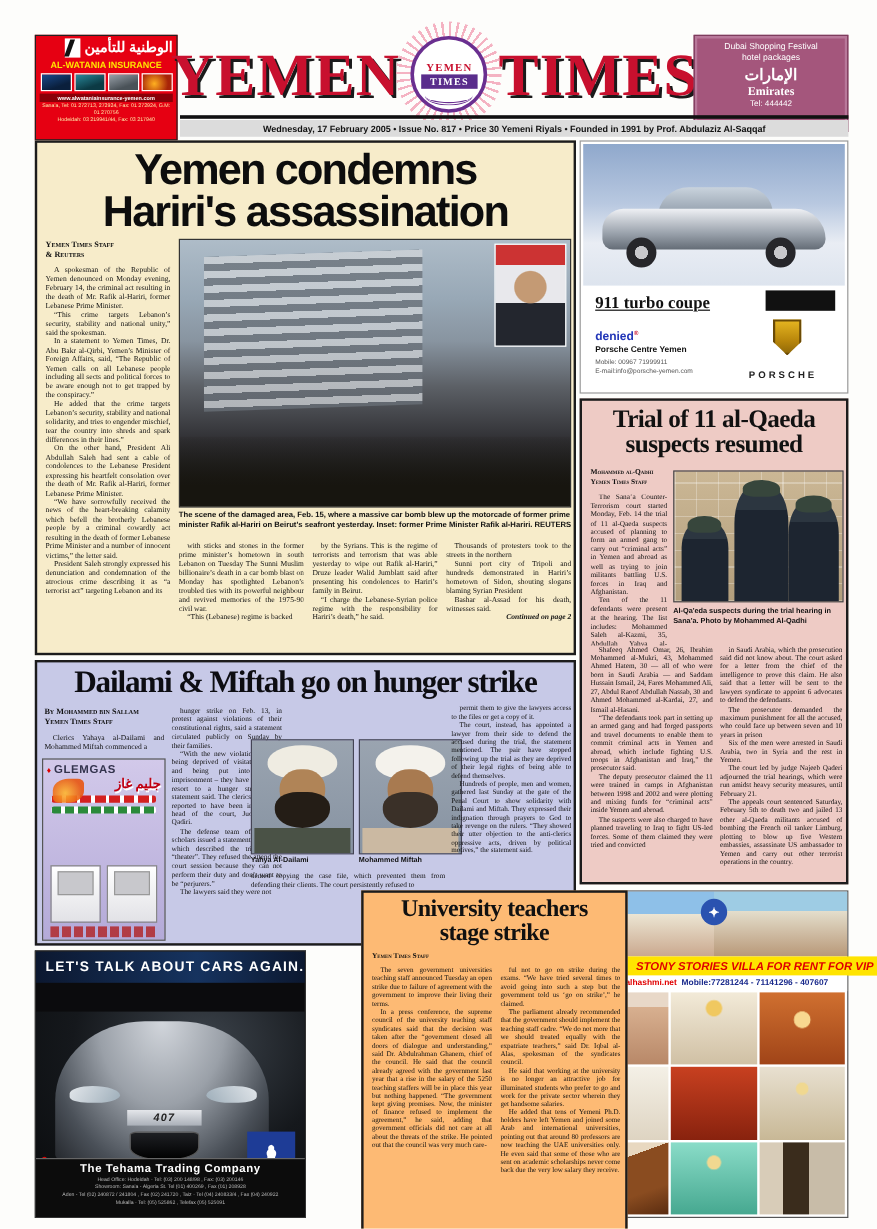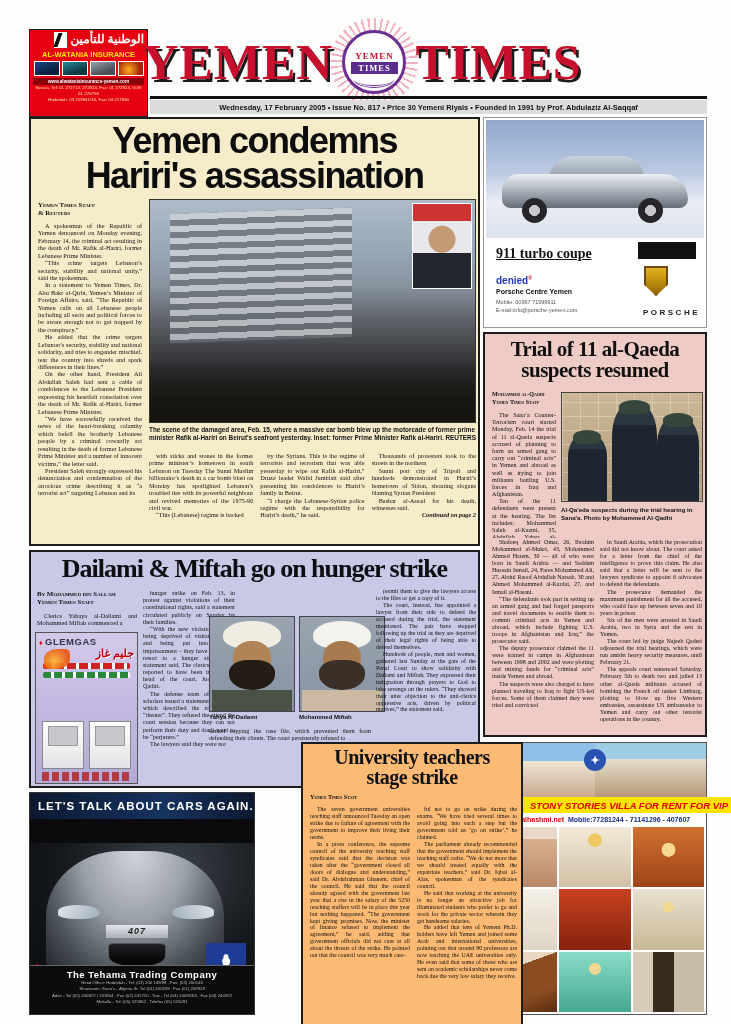--- a/index.html
+++ b/index.html
@@ -97,21 +97,21 @@
   .p-blackbox { position:absolute; right:10px; top:124px; width:58px; height:17px; background:#111; }
   .p-model { position:absolute; left:12px; top:128px; font:bold 14px "Liberation Serif", serif;text-decoration:underline; }
   .p-natco { position:absolute; left:12px; top:157px; font:bold 10px "Liberation Sans", sans-serif;
              color:#2236b8; }
   .p-natco sup { color:#c8102e; font-size:5px; }
   .p-dealer { position:absolute; left:12px; top:170px; font:bold 7px "Liberation Sans", sans-serif; }
   .p-small { position:absolute; left:12px; font:5.5px "Liberation Sans", sans-serif; color:#555; }
   .p-crest { position:absolute; left:160px; top:148px; width:24px; height:30px;
              background:linear-gradient(180deg,#e8b822,#b8860b 60%,#8a6408);
              clip-path:polygon(0 0,100% 0,100% 62%,50% 100%,0 62%); box-shadow:inset 0 0 0 2px #6a4a06; }
-  .p-brand { position:absolute; left:128px; top:190px; width:88px; text-align:right;
+  .p-brand { position:absolute; left:140px; top:190px; width:88px; text-align:left;
              font:bold 8px "Liberation Sans", sans-serif; letter-spacing:2.5px; color:#222; }
 
   
   .qaeda { left:483px; top:332px; width:224px; height:405px; background:#eecbc5; border:2px solid #1c1c1c; }
   .q-head { position:absolute; left:0; top:5px; width:100%; text-align:center;
             font-family:"Liberation Serif", serif; font-weight:bold; font-size:21px; line-height:1.02;
             letter-spacing:-.5px; }
   .q-byline { position:absolute; left:7px; top:56px; font-size:6.2px; }
   .q-coltop { position:absolute; left:7px; top:78px; width:64px; height:126px; font-size:6.1px; }
   .q-photo { position:absolute; left:76px; top:58px; width:142px; height:110px; border:1px solid #444;
@@ -249,20 +249,27 @@
     <span class="logo-wrap">
       <span class="logo-burst"></span>
       <span class="logo-circle">
         <span class="logo-top">YEMEN</span>
         <span class="logo-band">TIMES</span>
       </span>
     </span>
     <span class="mast-word">TIMES</span>
   </div>
 
+  <div class="sec emirates">
+    <div class="em-line">Dubai Shopping Festival</div>
+    <div class="em-line">hotel packages</div>
+    <div class="em-ar">الإمارات</div>
+    <div class="em-brand">Emirates</div>
+    <div class="em-tel">Tel: 444442</div>
+  </div>
 
   <div class="sec mast-rule"></div>
   <div class="sec dateline">Wednesday, 17 February 2005 • Issue No. 817 • Price 30 Yemeni Riyals • Founded in 1991 by Prof. Abdulaziz Al-Saqqaf</div>
 
   <section class="sec hariri">
     <div class="h-head">
       <div>Yemen condemns</div>
       <div>Hariri's assassination</div>
     </div>
     <div class="h-byline byline">

